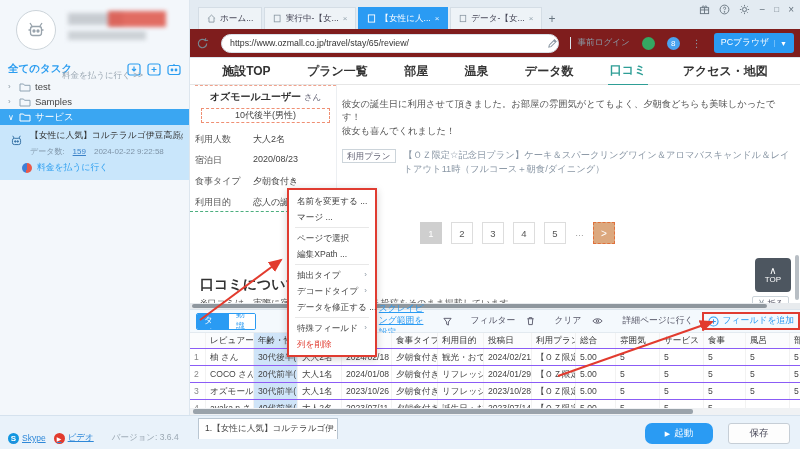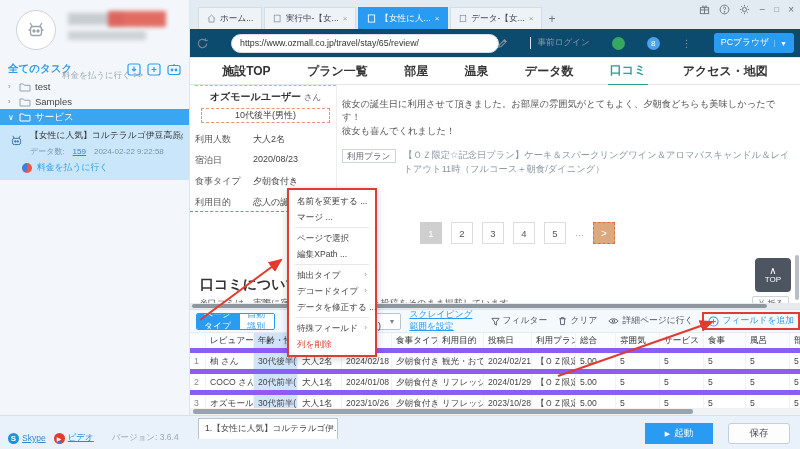--- a/index.html
+++ b/index.html
@@ -33,33 +33,33 @@
   .pie-icon { width:10px; height:10px; border-radius:50%; background:conic-gradient(#e8594a 0 55%, #3f7fd6 55% 100%); }
 
   
   .footer { position:absolute; left:0; top:415px; width:800px; height:34px; background:#e9f2fa; border-top:1px solid #d5e2ee; }
   .statusbar { position:absolute; left:0; top:10px; width:190px; height:24px; display:flex; align-items:center; gap:8px; padding-left:8px; font-size:8.5px; }
   .status-link { color:#2e88d8; text-decoration:underline; display:flex; align-items:center; gap:3px; }
   .skype-ic { width:11px; height:11px; border-radius:50%; background:#1296e0; color:#fff; font-size:8px; display:flex; align-items:center; justify-content:center; font-weight:bold; }
   .video-ic { width:11px; height:11px; border-radius:50%; background:#e23b2e; color:#fff; font-size:6px; display:flex; align-items:center; justify-content:center; }
   .version { color:#9aa7b2; margin-left:10px; }
   .task-tab { position:absolute; left:198px; top:2px; width:140px; height:21px; background:#fff; border:1px solid #b9c6d2; border-bottom:none; font-size:8.6px; color:#444; display:flex; align-items:center; padding:0 6px; white-space:nowrap; overflow:hidden; }
-  .run-btn { position:absolute; left:645px; top:7px; width:68px; height:21px; background:#2a9bf3; border:none; border-radius:0; color:#fff; font-size:9.5px; display:flex; align-items:center; justify-content:center; gap:4px; font-family:inherit; }
+  .run-btn { position:absolute; left:645px; top:7px; width:68px; height:21px; background:#2a9bf3; border:none; border-radius:7px; color:#fff; font-size:9.5px; display:flex; align-items:center; justify-content:center; gap:4px; font-family:inherit; }
   .save-btn { position:absolute; left:728px; top:7px; width:62px; height:21px; background:#fdfdfd; border:1px solid #c6ced6; border-radius:3px; color:#445; font-size:9.5px; font-family:inherit; }
 
   
   .main { position:absolute; left:190px; top:0; width:610px; height:415px; background:#fff; }
   .tabbar { position:absolute; left:0; top:0; width:610px; height:29px; background:#e3ebf2; display:flex; align-items:flex-end; padding-left:8px; }
   .tab { height:22px; display:flex; align-items:center; gap:4px; padding:8px 8px; font-size:8.6px; color:#445; background:#eef3f7; border:1px solid #d4dde5; border-bottom:none; margin-right:2px; max-width:92px; white-space:nowrap; }
   .tab.active { background:#2a9bf3; color:#fff; border-color:#2a9bf3; }
   .tab .tclose { font-size:8px; color:#97a5b0; }
   .tab.active .tclose { color:#e8f4ff; }
   .newtab { font-size:12px; color:#66737e; margin-left:4px; padding-bottom:3px; }
   .win-controls { position:absolute; right:6px; top:4px; display:flex; gap:9px; align-items:center; color:#66737e; font-size:10px; }
-  .urlbar { position:absolute; left:0; top:29px; width:610px; height:29px; background:#0c4a6e; border-bottom:1px solid #dbe4ec; display:flex; align-items:center; padding:0 6px; gap:22px; }
+  .urlbar { position:absolute; left:0; top:29px; width:610px; height:29px; background:#7f1d1d; border-bottom:1px solid #dbe4ec; display:flex; align-items:center; padding:0 6px; gap:12px; }
   .url-input { flex:1; height:19px; background:#fff; border:1px solid #d8e0e8; border-radius:10px; font-size:8.8px; color:#333; padding:0 8px; font-family:inherit; }
   .prelogin { font-size:8.6px; color:#8a97a3; border-left:1px solid #dbe4ec; padding-left:6px; }
   .circle-g { width:13px; height:13px; border-radius:50%; background:#35a862; }
   .circle-b { width:13px; height:13px; border-radius:50%; background:#4aa3ef; color:#fff; font-size:8px; display:flex; align-items:center; justify-content:center; }
   .vdots { color:#8a97a3; font-size:10px; }
   .pc-btn { height:20px; background:#2a9bf3; color:#fff; border:none; border-radius:3px; font-size:8.8px; display:flex; align-items:center; gap:5px; padding:0 7px; font-family:inherit; }
   .pc-btn .caret { border-left:1px solid #6fbdf8; padding-left:5px; font-size:7px; }
 
   
   .site-nav { position:absolute; left:0; top:58px; width:610px; height:27px; background:#fff; border-bottom:1px solid #e6e6e6; display:flex; align-items:center; justify-content:space-around; padding:0 14px; }
@@ -108,26 +108,26 @@
   .vscroll-thumb { position:absolute; left:605px; top:255px; width:4px; height:45px; background:#b8bec4; border-radius:2px; }
 
   
   .panel-toolbar { position:absolute; left:0; top:309px; width:610px; height:24px; background:#f4f9fd; border-top:1px solid #dbe4ec; border-bottom:1px solid #e3eaf0; display:flex; align-items:center; padding-left:6px; font-size:8.8px; }
   .seg { display:flex; height:17px; border:1px solid #2a9bf3; border-radius:2px; overflow:hidden; }
   .seg .seg-a { background:#2a9bf3; color:#fff; padding:0 7px; display:flex; align-items:center; }
   .seg .seg-b { background:#fff; color:#2a9bf3; padding:0 7px; display:flex; align-items:center; }
   .dropdown { margin-left:68px; height:17px; background:#fff; border:1px solid #b9c6d2; border-radius:2px; display:flex; align-items:center; gap:6px; padding:0 5px; color:#333; }
   .dropdown .caret { color:#78858f; font-size:7px; }
   .range-link { margin-left:8px; color:#2a9bf3; text-decoration:underline; }
-  .tool-btn { display:flex; align-items:center; gap:3px; color:#556; margin-left:11px; white-space:nowrap; }
+  .tool-btn { display:flex; align-items:center; gap:19px; color:#556; margin-left:11px; white-space:nowrap; }
   .add-field-wrap { margin-left:8px; border:2px solid #e03c31; padding:1px 4px; display:flex; align-items:center; }
   .add-field { display:flex; align-items:center; gap:4px; color:#2a9bf3; white-space:nowrap; }
 
   .data-table { position:absolute; left:0; top:333px; width:610px; height:79px; overflow:hidden; background:#fff; }
-  .trow { display:flex; border-bottom:5px solid #8b5cf6; }
+  .trow { display:flex; border-bottom:1px solid #8b5cf6; }
   .tcell { flex:none; font-size:8.6px; color:#444; padding:0 4px; height:16px; line-height:16px; white-space:nowrap; overflow:hidden; border-right:1px solid #f2f2f2; }
   .thead .tcell { color:#333; height:15px; line-height:15px; background:#fbfcfd; }
   .tcell.hl { background:#cfe4f8; }
   .table-hscroll { position:absolute; left:0; top:408px; width:610px; height:7px; background:#f0f2f4; }
   .table-hscroll .thumb { position:absolute; left:3px; top:1px; width:500px; height:5px; background:#9aa3ab; border-radius:2px; }
 
   
   .context-menu { position:absolute; left:287px; top:188px; width:90px; background:#fff; border:2px solid #e03c31; box-shadow:0 2px 8px rgba(0,0,0,.18); z-index:40; padding:3px 0; }
   .menu-item { height:16px; line-height:16px; padding:0 8px; font-size:8.6px; color:#444; display:flex; justify-content:space-between; white-space:nowrap; }
   .menu-item .sub { color:#8b98a3; font-size:8px; }

